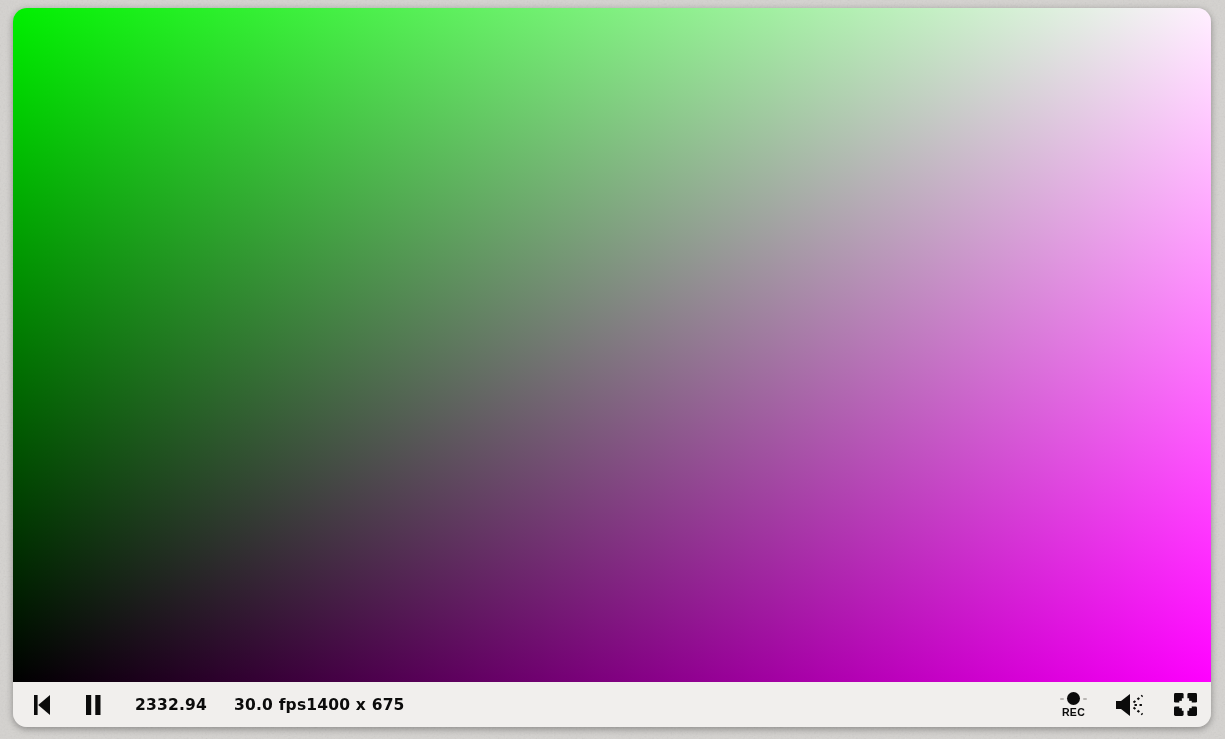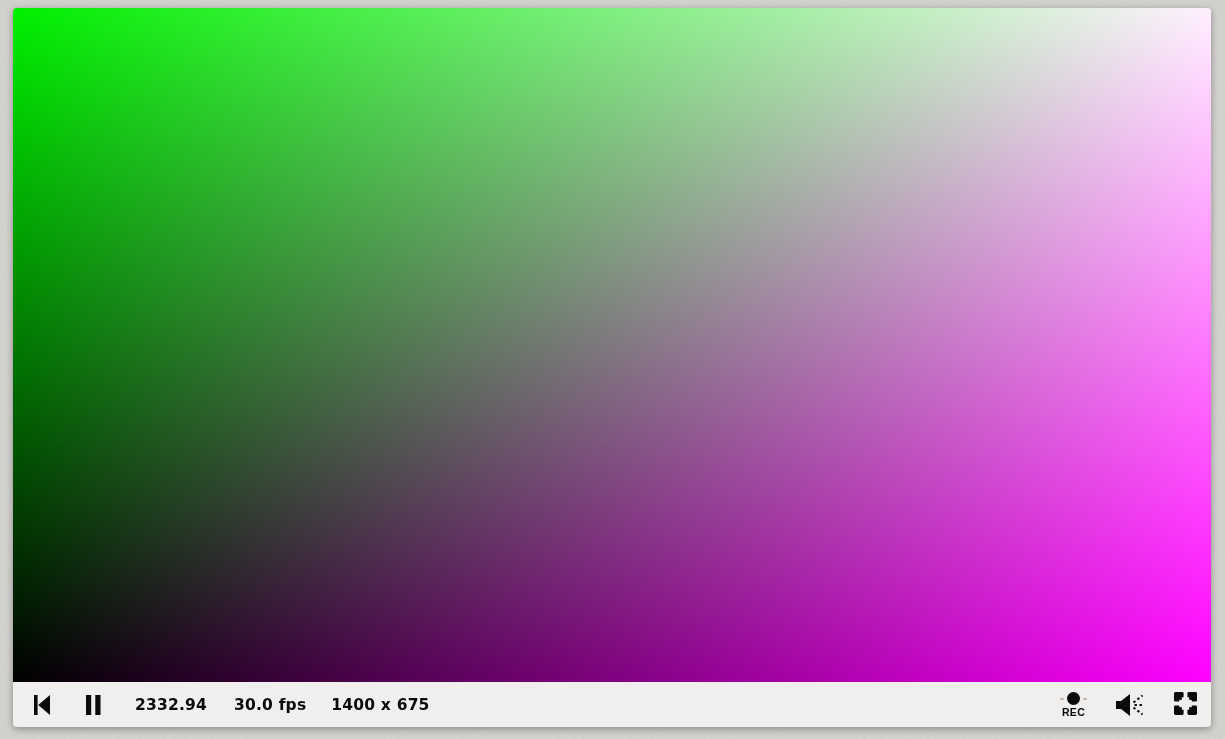--- a/index.html
+++ b/index.html
@@ -9,21 +9,21 @@
     font-family: "DejaVu Sans", "Liberation Sans", sans-serif;
     background: #d4d2cf;
   }
   .texture-layer {
     position: fixed; inset: 0; width: 100%; height: 100%;
     z-index: 0; pointer-events: none;
   }
   .player {
     position: absolute; left: 13px; top: 8px;
     width: 1198px; height: 719px;
-    border-radius: 4px;
+    border-radius: 14px;
     overflow: hidden;
     box-shadow: 0 2px 7px rgba(0,0,0,0.35);
     z-index: 1;
     display: flex; flex-direction: column;
   }
   .video-canvas {
     position: relative;
     width: 100%; height: 674px;
     isolation: isolate;
     
@@ -52,23 +52,23 @@
   .btn-skip { margin-right: 33px; }
   .btn-pause { margin-right: 33px; }
   .bar-text {
     font-size: 15.5px;
     font-weight: 700;
     color: #0b0b0b;
     letter-spacing: 0.2px;
     white-space: nowrap;
   }
   .txt-time { margin-right: 27px; }
-  .txt-fps  { margin-right: 25px; }
+  .txt-fps  { }
   .spacer { flex: 1; }
-  .right-group { display: flex; align-items: flex-start; gap: 29px; }
+  .right-group { display: flex; align-items: center; gap: 29px; }
   .rec-btn {
     display: flex; flex-direction: column; align-items: center;
     background: none; border: none; cursor: pointer;
     padding: 0; line-height: 1;
   }
   .rec-dot-row { display: flex; align-items: center; gap: 3px; height: 14px; }
   .rec-tick {
     width: 4px; height: 2px; background: #b9b6b3; border-radius: 1px;
   }
   .rec-dot {

